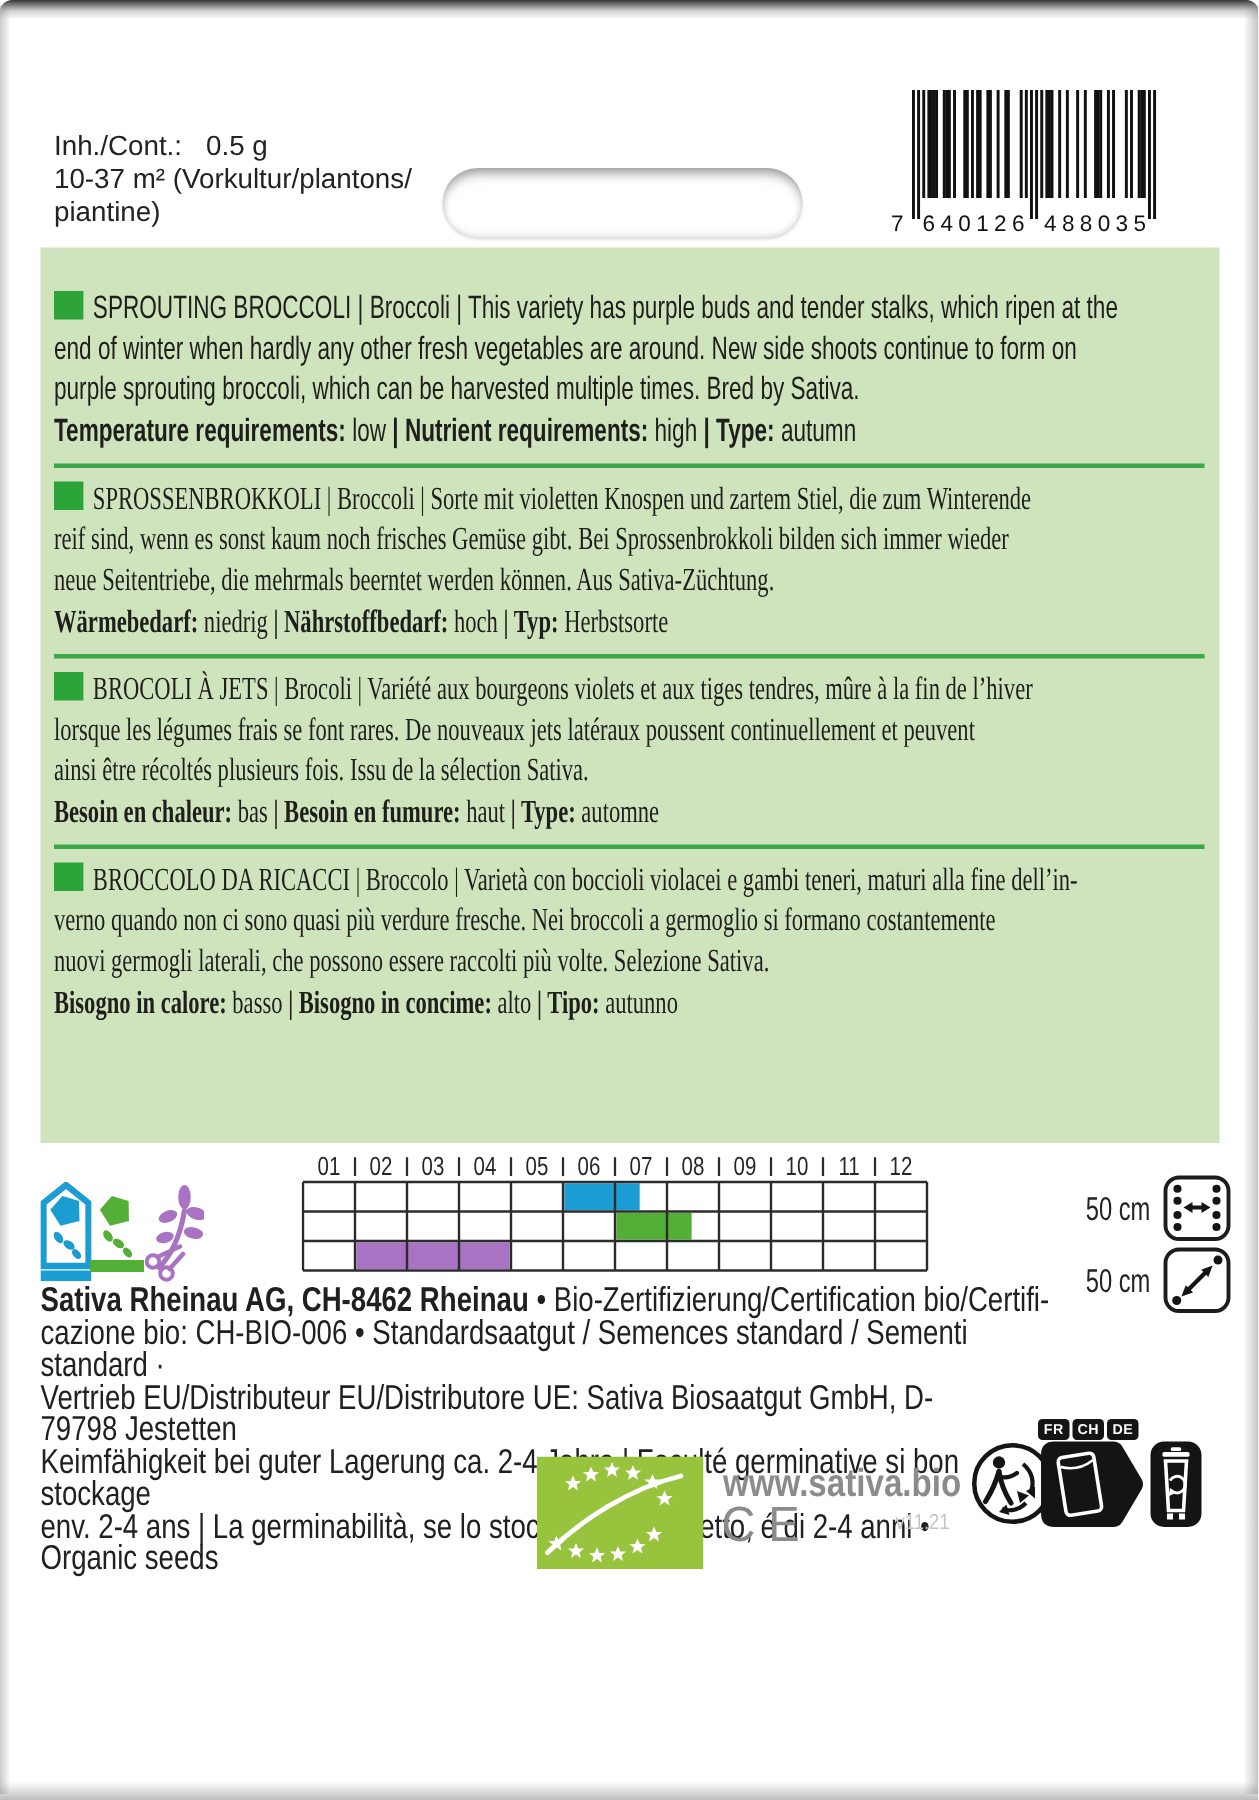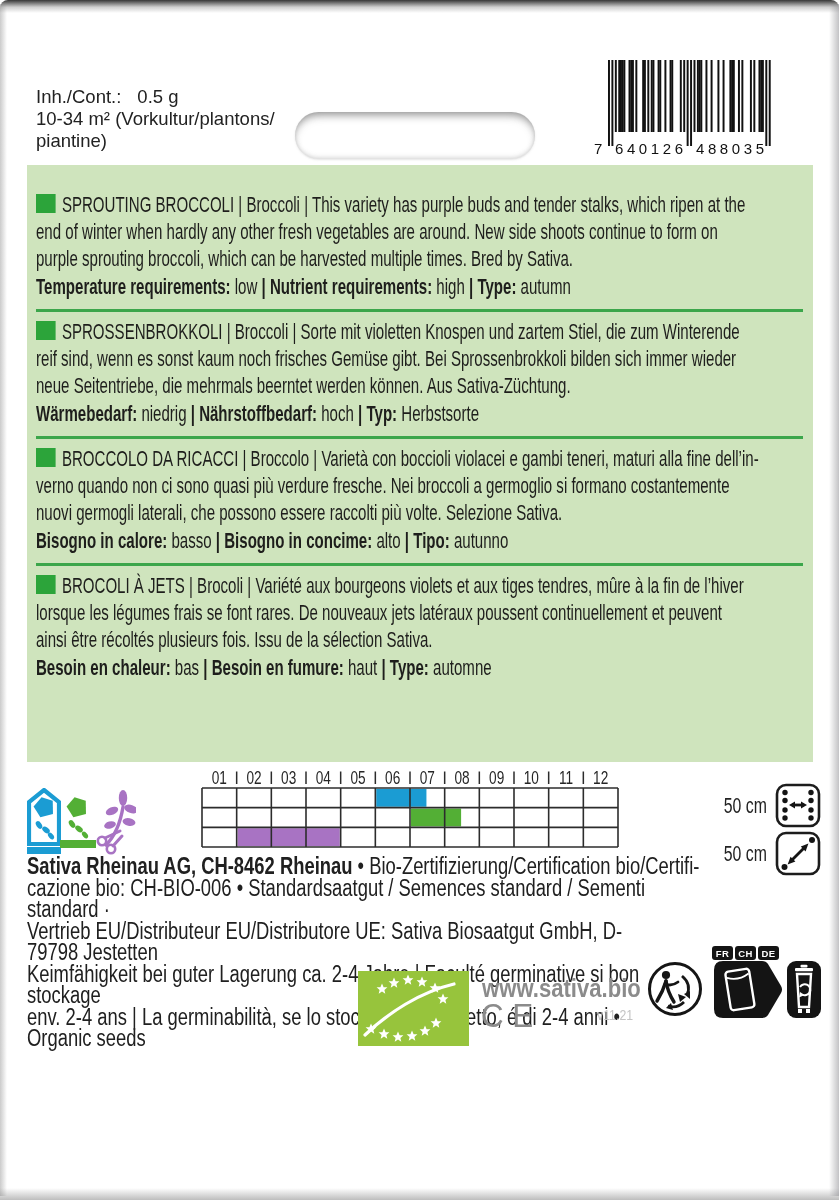--- a/index.html
+++ b/index.html
@@ -33,21 +33,21 @@
   .hang-hole{position:absolute;left:295px;top:112px;width:240px;height:47px;border-radius:24px;background:#fff;
     box-shadow:inset 0 6px 8px -3px rgba(55,55,55,.55), inset 0 -3px 5px -2px rgba(120,120,120,.35), 0 1px 2px rgba(150,150,150,.25);}
 
   
   #barcode{position:absolute;left:590px;top:58px;}
 
   
   #green-panel{position:absolute;left:27px;top:165px;width:786px;height:597px;background:var(--panel-green,#cfe4bd);
     padding:20px 10px 0 9px;box-sizing:border-box;}
   .section{padding:7px 0 8px;}
-  .section + .section{border-top:3px solid var(--separator-green,#3ca64b);}
+  .section + .section{border-top:3px solid var(--separator-green,#3ca64b);font-family:Liberation Serif, serif;}
   .desc,.stats{font-size:21.5px;line-height:27px;color:#1e1e1c;}
   .desc .txt{white-space:pre-line;}
   .bullet{display:inline-block;width:28px;height:19px;background:var(--bullet-green,#2ca43a);margin-right:9px;vertical-align:-1px;}
   .stats{margin-top:1px;}
   .stats b{font-weight:700;}
 
   
   #cal-grid{position:absolute;left:201px;top:767px;}
   .cal-icon{position:absolute;}
 
@@ -62,41 +62,41 @@
   
   #bot-block{position:absolute;left:60px;top:997px;font-size:22.5px;line-height:27px;color:#222;width:320px;}
   #bot-name{font-style:italic;}
   #eu-logo{position:absolute;left:358px;top:971px;}
   #website{position:absolute;left:482px;top:973px;font-size:26px;font-weight:700;color:var(--gray,#8b8b8b);
     transform:scaleX(.85);transform-origin:0 0;white-space:nowrap;}
   #ce-mark{position:absolute;left:481px;top:997px;font-size:33px;color:var(--gray,#8b8b8b);letter-spacing:9px;
     transform:scaleX(.95);transform-origin:0 0;}
   #version{position:absolute;left:597px;top:1007px;font-size:14.5px;color:#c4c4c4;transform:scaleX(.85);transform-origin:0 0;}
   #triman{position:absolute;left:644px;top:960px;}
-  #disposal{position:absolute;left:712px;top:946px;width:110px;height:74px;}
+  #disposal{position:absolute;left:692px;top:946px;width:110px;height:74px;}
   #disposal .tabs{position:absolute;left:0;top:0;display:flex;gap:2px;}
   #disposal .tab{background:#141414;border-radius:3px;color:#fff;font-size:9.5px;font-weight:700;
     width:21px;height:14px;display:flex;align-items:center;justify-content:center;letter-spacing:.3px;}
   #disposal svg{position:absolute;left:0;top:13px;}
 </style>
 </head>
 <body style="--panel-green: #cfe4bd; --separator-green: #3ca64b; --bullet-green: #2ca43a; --blue: #1b9cd3; --green: #53af35; --purple: #a873c3; --eu-logo-green: #97c43c; --gray: #8b8b8b;">
 
 <div class="packet">
 
   <div class="edge-top"></div>
   <div class="edge-bottom"></div>
   <div class="edge-left"></div>
   <div class="edge-right"></div>
 
   <div id="pack-info">
     <div>
       <span>Inh./Cont.:</span><span class="val">0.5 g</span>
     </div>
-    <div class="pre">10-34 m² (Vorkultur/plantons/
+    <div class="pre">10-37 m² (Vorkultur/plantons/
 piantine)</div>
   </div>
 
   <div class="hang-hole"></div>
 
   <div id="barcode">
     <svg id="barcode-svg" width="200" height="100" viewBox="0 0 200 100">
         <rect x="18" y="2" width="1.96" height="86" fill="#111"></rect>
         <rect x="21.42" y="2" width="1.96" height="86" fill="#111"></rect>
         <rect x="24.84" y="2" width="1.96" height="72" fill="#111"></rect>
@@ -156,30 +156,30 @@
 purple sprouting broccoli, which can be harvested multiple times. Bred by Sativa.</span></div>
           <div class="stats cond70"><b>Temperature requirements:</b> low<b> | </b><b>Nutrient requirements:</b> high<b> | </b><b>Type:</b> autumn</div>
         </div>
         <div class="section">
           <div class="desc cond70"><span class="bullet"></span><span class="txt">SPROSSENBROKKOLI | Broccoli | Sorte mit violetten Knospen und zartem Stiel, die zum Winterende
 reif sind, wenn es sonst kaum noch frisches Gemüse gibt. Bei Sprossenbrokkoli bilden sich immer wieder
 neue Seitentriebe, die mehrmals beerntet werden können. Aus Sativa-Züchtung.</span></div>
           <div class="stats cond70"><b>Wärmebedarf:</b> niedrig<b> | </b><b>Nährstoffbedarf:</b> hoch<b> | </b><b>Typ:</b> Herbstsorte</div>
         </div>
         <div class="section">
+          <div class="desc cond70"><span class="bullet"></span><span class="txt">BROCOLI À JETS | Brocoli | Variété aux bourgeons violets et aux tiges tendres, mûre à la fin de l’hiver
+lorsque les légumes frais se font rares. De nouveaux jets latéraux poussent continuellement et peuvent
+ainsi être récoltés plusieurs fois. Issu de la sélection Sativa.</span></div>
+          <div class="stats cond70"><b>Besoin en chaleur:</b> bas<b> | </b><b>Besoin en fumure:</b> haut<b> | </b><b>Type:</b> automne</div>
+        </div>
+        <div class="section">
           <div class="desc cond70"><span class="bullet"></span><span class="txt">BROCCOLO DA RICACCI | Broccolo | Varietà con boccioli violacei e gambi teneri, maturi alla fine dell’in-
 verno quando non ci sono quasi più verdure fresche. Nei broccoli a germoglio si formano costantemente
 nuovi germogli laterali, che possono essere raccolti più volte. Selezione Sativa.</span></div>
           <div class="stats cond70"><b>Bisogno in calore:</b> basso<b> | </b><b>Bisogno in concime:</b> alto<b> | </b><b>Tipo:</b> autunno</div>
-        </div>
-        <div class="section">
-          <div class="desc cond70"><span class="bullet"></span><span class="txt">BROCOLI À JETS | Brocoli | Variété aux bourgeons violets et aux tiges tendres, mûre à la fin de l’hiver
-lorsque les légumes frais se font rares. De nouveaux jets latéraux poussent continuellement et peuvent
-ainsi être récoltés plusieurs fois. Issu de la sélection Sativa.</span></div>
-          <div class="stats cond70"><b>Besoin en chaleur:</b> bas<b> | </b><b>Besoin en fumure:</b> haut<b> | </b><b>Type:</b> automne</div>
         </div>
       </div>
   </div>
 
   <svg class="cal-icon" style="left:27px;top:788px" width="34" height="66" viewBox="0 0 34 66">
     <polygon points="17,2 32,14 32,56 2,56 2,14" fill="none" stroke="#1b9cd3" stroke-width="4.2"></polygon>
     <polygon points="17,9 27,15 24,28 11,28 7,16" fill="#1b9cd3" transform="rotate(-14 17 19)"></polygon>
     <ellipse cx="12" cy="37" rx="2.6" ry="4.2" fill="#1b9cd3" transform="rotate(-35 12 37)"></ellipse>
     <ellipse cx="19" cy="42" rx="2.6" ry="4.2" fill="#1b9cd3" transform="rotate(-55 19 42)"></ellipse>
     <ellipse cx="24" cy="48" rx="2.4" ry="3.8" fill="#1b9cd3" transform="rotate(-40 24 48)"></ellipse>

